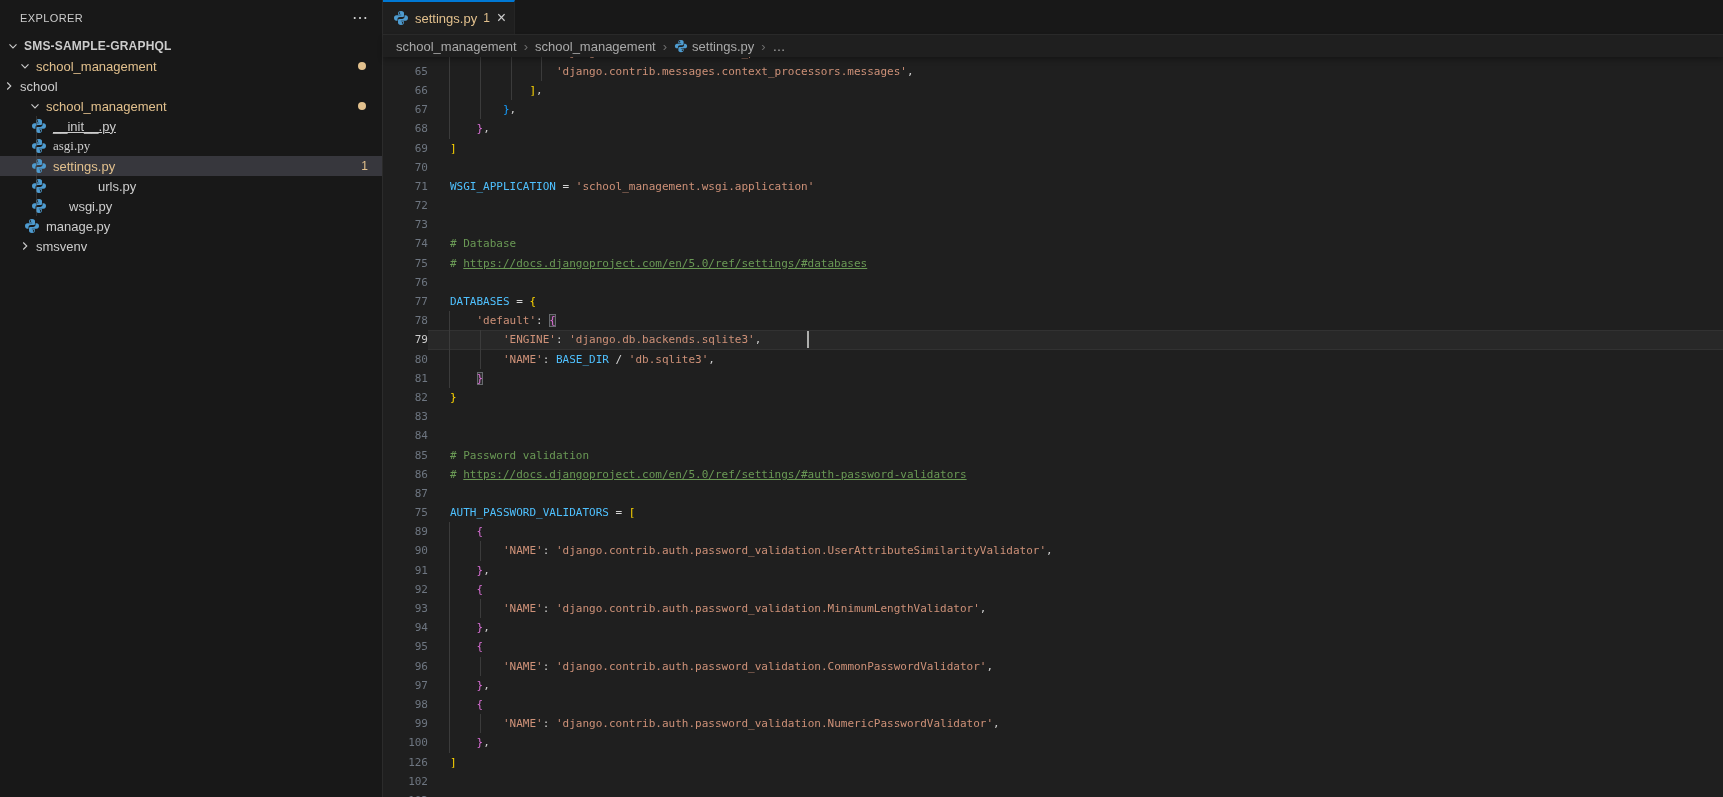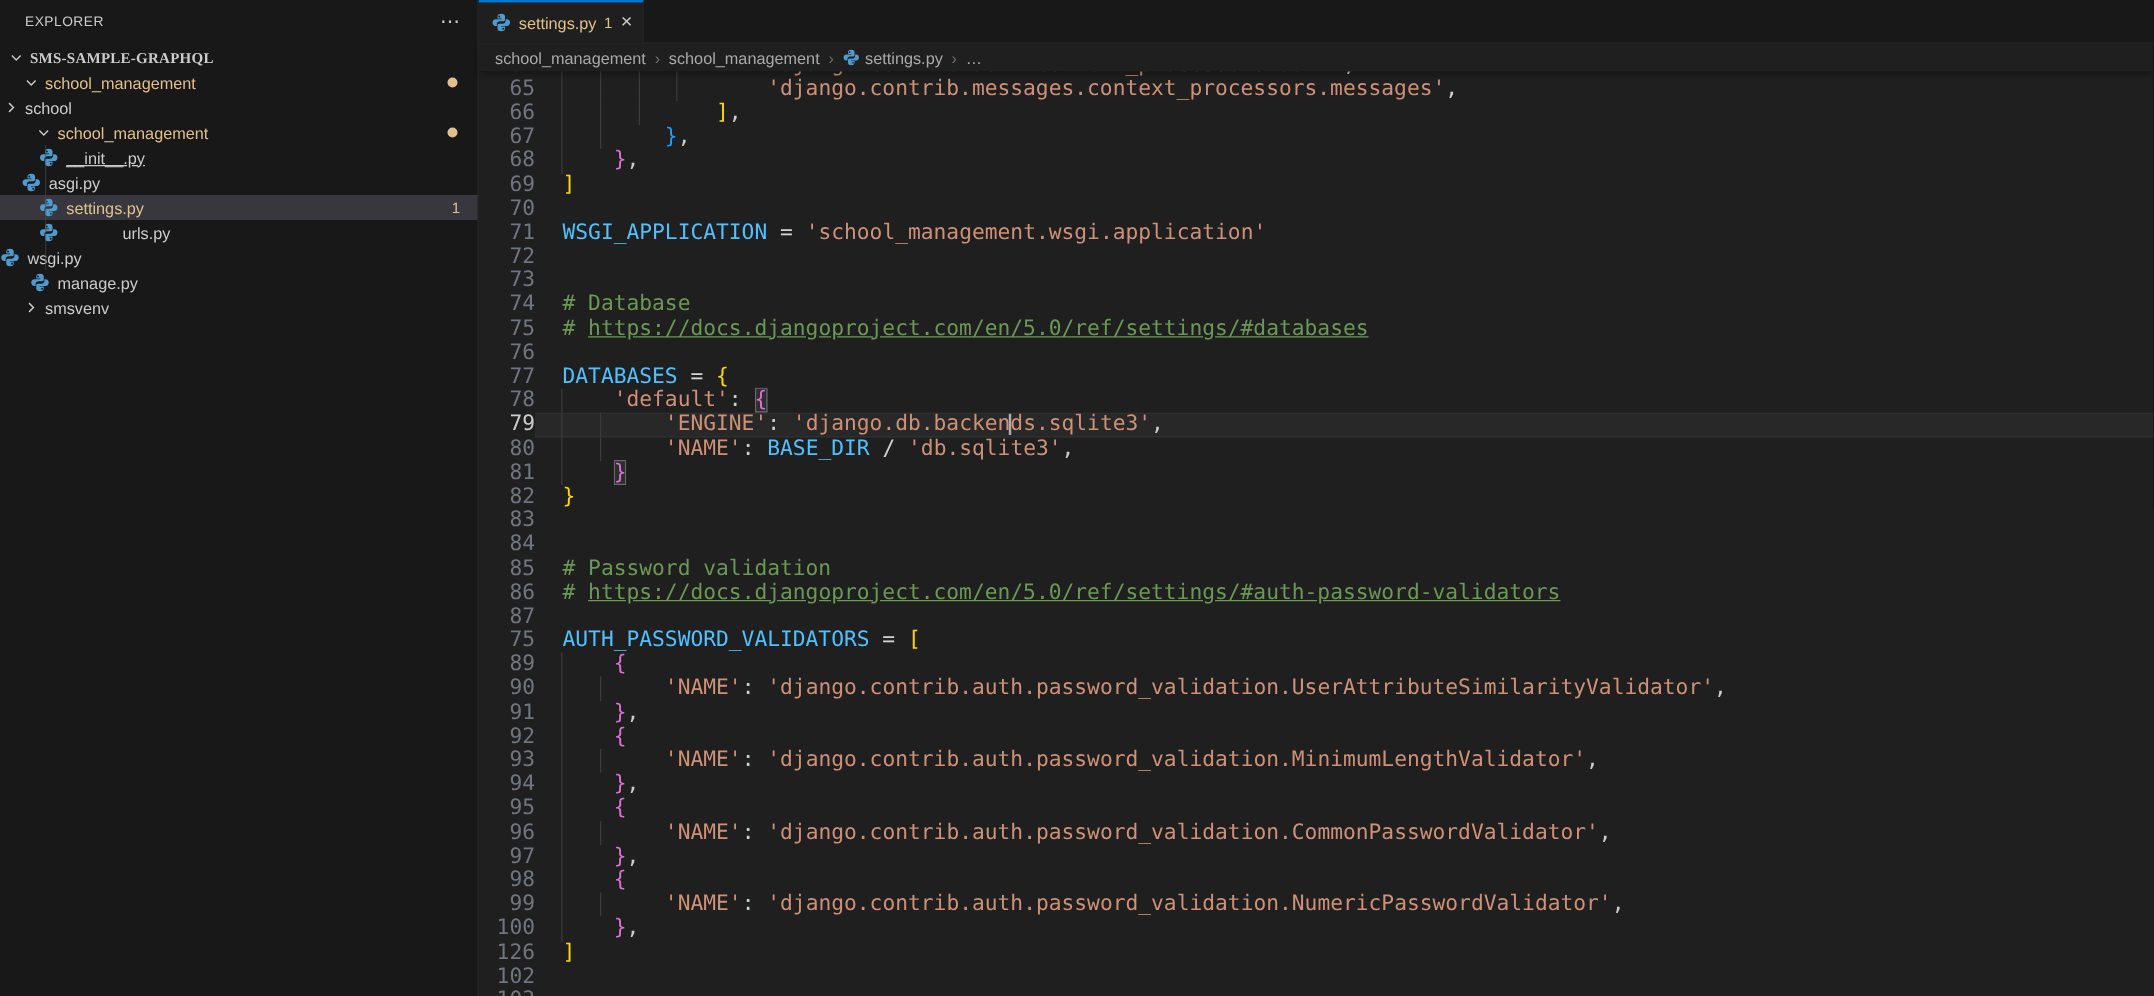--- a/index.html
+++ b/index.html
@@ -43,21 +43,21 @@
     align-items:center;padding-left:13px;font-size:13px;color:#a9a9a9;position:relative;z-index:2;
     box-shadow:0 3px 5px rgba(0,0,0,0.28);}
   .crumb{cursor:pointer;}
   .crumb-sep{margin:0 7px;color:#6e6e6e;font-size:13px;}
   .breadcrumb .ficon{width:14px;height:14px;margin-right:4px;position:relative;top:0px;}
   .crumb-item{display:flex;align-items:center;}
   
   .editor{flex:1;overflow:hidden;position:relative;background:var(--editor-bg,#1f1f1f);}
   .code-scroll{margin-top:-14.4px;}
   .code-line{display:flex;height:19.2px;font-family:"DejaVu Sans Mono",monospace;
-    font-size:17px;line-height:19.2px;}
+    font-size:11px;line-height:19.2px;}
   .ln{width:45px;flex:none;text-align:right;color:var(--lnum,#6e7681);user-select:none;}
   .lc{flex:1;position:relative;white-space:pre;padding-left:22px;color:#cccccc;}
   .code-line.current .ln{color:var(--lnum-active,#cccccc);}
   .code-line.current .lc{background:rgba(255,255,255,0.045);
     box-shadow:inset 0 1px 0 rgba(255,255,255,0.05),inset 0 -1px 0 rgba(255,255,255,0.05);}
   .iguide{position:absolute;top:0;bottom:0;width:1px;background:#3b3b3b;}
   .cursor{position:absolute;top:1px;height:17px;width:2px;background:#aeafad;}
   .t-var{color:var(--c-const,#4fc1ff);}
   .t-str{color:var(--c-str,#ce9178);}
   .t-cmt{color:var(--c-cmt,#6a9955);}
@@ -74,21 +74,21 @@
 <body>
 
 <div class="window">
 
   <aside class="sidebar">
     <div class="sb-header">
       <span class="sb-title">EXPLORER</span>
       <span class="sb-more">⋯</span>
     </div>
     <div class="tree">
-        <div class="tree-row root-row" style="padding-left: 4px; font-family: Liberation Serif, serif;">
+        <div class="tree-row root-row" style="padding-left: 4px;">
           <span class="chev">
             <svg viewBox="0 0 16 16" width="14" height="14" fill="none" stroke="#cccccc" stroke-width="1.3">
               <path d="M4 6.2l4 4 4-4"></path>
             </svg>
           </span>
           <span class="lbl">SMS-SAMPLE-GRAPHQL</span>
           <span class="spacer"></span>
         </div>
         <div class="tree-row" style="padding-left: 16px;">
           <span class="chev">
@@ -124,21 +124,21 @@
               <g fill="#4E9BCF">
                 <path d="M8 1C5.8 1 5 2 5 3.2v1.6h3.2v.5H3.4C2 5.3 1 6.4 1 8s1 2.7 2.4 2.7h1.1V9.2C4.5 7.9 5.6 7 6.9 7h2.8C10.9 7 11 6 11 5.2V3.2C11 2 10.2 1 8 1z"></path>
                 <path d="M8 15c2.2 0 3-1 3-2.2v-1.6H7.8v-.5h4.8c1.4 0 2.4-1.1 2.4-2.7s-1-2.7-2.4-2.7h-1.1v1.5c0 1.3-1.1 2.2-2.4 2.2H6.3C5.1 9 5 10 5 10.8v2C5 14 5.8 15 8 15z"></path>
               </g>
               <circle cx="6.4" cy="3.1" r=".8" fill="#181818"></circle>
               <circle cx="9.6" cy="12.9" r=".8" fill="#181818"></circle>
             </svg></span>
           <span class="lbl">__init__.py</span>
           <span class="spacer"></span>
         </div>
-        <div class="tree-row" style="padding-left: 17px;">
+        <div class="tree-row" style="padding-left: 31px; font-family: Liberation Serif, serif;">
           <span class="ficon"><svg viewBox="0 0 16 16" width="100%" height="100%">
               <g fill="#4E9BCF">
                 <path d="M8 1C5.8 1 5 2 5 3.2v1.6h3.2v.5H3.4C2 5.3 1 6.4 1 8s1 2.7 2.4 2.7h1.1V9.2C4.5 7.9 5.6 7 6.9 7h2.8C10.9 7 11 6 11 5.2V3.2C11 2 10.2 1 8 1z"></path>
                 <path d="M8 15c2.2 0 3-1 3-2.2v-1.6H7.8v-.5h4.8c1.4 0 2.4-1.1 2.4-2.7s-1-2.7-2.4-2.7h-1.1v1.5c0 1.3-1.1 2.2-2.4 2.2H6.3C5.1 9 5 10 5 10.8v2C5 14 5.8 15 8 15z"></path>
               </g>
               <circle cx="6.4" cy="3.1" r=".8" fill="#181818"></circle>
               <circle cx="9.6" cy="12.9" r=".8" fill="#181818"></circle>
             </svg></span>
           <span class="lbl">asgi.py</span>
           <span class="spacer"></span>
@@ -161,21 +161,21 @@
               <g fill="#4E9BCF">
                 <path d="M8 1C5.8 1 5 2 5 3.2v1.6h3.2v.5H3.4C2 5.3 1 6.4 1 8s1 2.7 2.4 2.7h1.1V9.2C4.5 7.9 5.6 7 6.9 7h2.8C10.9 7 11 6 11 5.2V3.2C11 2 10.2 1 8 1z"></path>
                 <path d="M8 15c2.2 0 3-1 3-2.2v-1.6H7.8v-.5h4.8c1.4 0 2.4-1.1 2.4-2.7s-1-2.7-2.4-2.7h-1.1v1.5c0 1.3-1.1 2.2-2.4 2.2H6.3C5.1 9 5 10 5 10.8v2C5 14 5.8 15 8 15z"></path>
               </g>
               <circle cx="6.4" cy="3.1" r=".8" fill="#181818"></circle>
               <circle cx="9.6" cy="12.9" r=".8" fill="#181818"></circle>
             </svg></span>
           <span class="lbl">urls.py</span>
           <span class="spacer"></span>
         </div>
-        <div class="tree-row" style="">
+        <div class="tree-row" style="padding-left: 31px; gap: 16px;">
           <span class="ficon"><svg viewBox="0 0 16 16" width="100%" height="100%">
               <g fill="#4E9BCF">
                 <path d="M8 1C5.8 1 5 2 5 3.2v1.6h3.2v.5H3.4C2 5.3 1 6.4 1 8s1 2.7 2.4 2.7h1.1V9.2C4.5 7.9 5.6 7 6.9 7h2.8C10.9 7 11 6 11 5.2V3.2C11 2 10.2 1 8 1z"></path>
                 <path d="M8 15c2.2 0 3-1 3-2.2v-1.6H7.8v-.5h4.8c1.4 0 2.4-1.1 2.4-2.7s-1-2.7-2.4-2.7h-1.1v1.5c0 1.3-1.1 2.2-2.4 2.2H6.3C5.1 9 5 10 5 10.8v2C5 14 5.8 15 8 15z"></path>
               </g>
               <circle cx="6.4" cy="3.1" r=".8" fill="#181818"></circle>
               <circle cx="9.6" cy="12.9" r=".8" fill="#181818"></circle>
             </svg></span>
           <span class="lbl">wsgi.py</span>
           <span class="spacer"></span>

